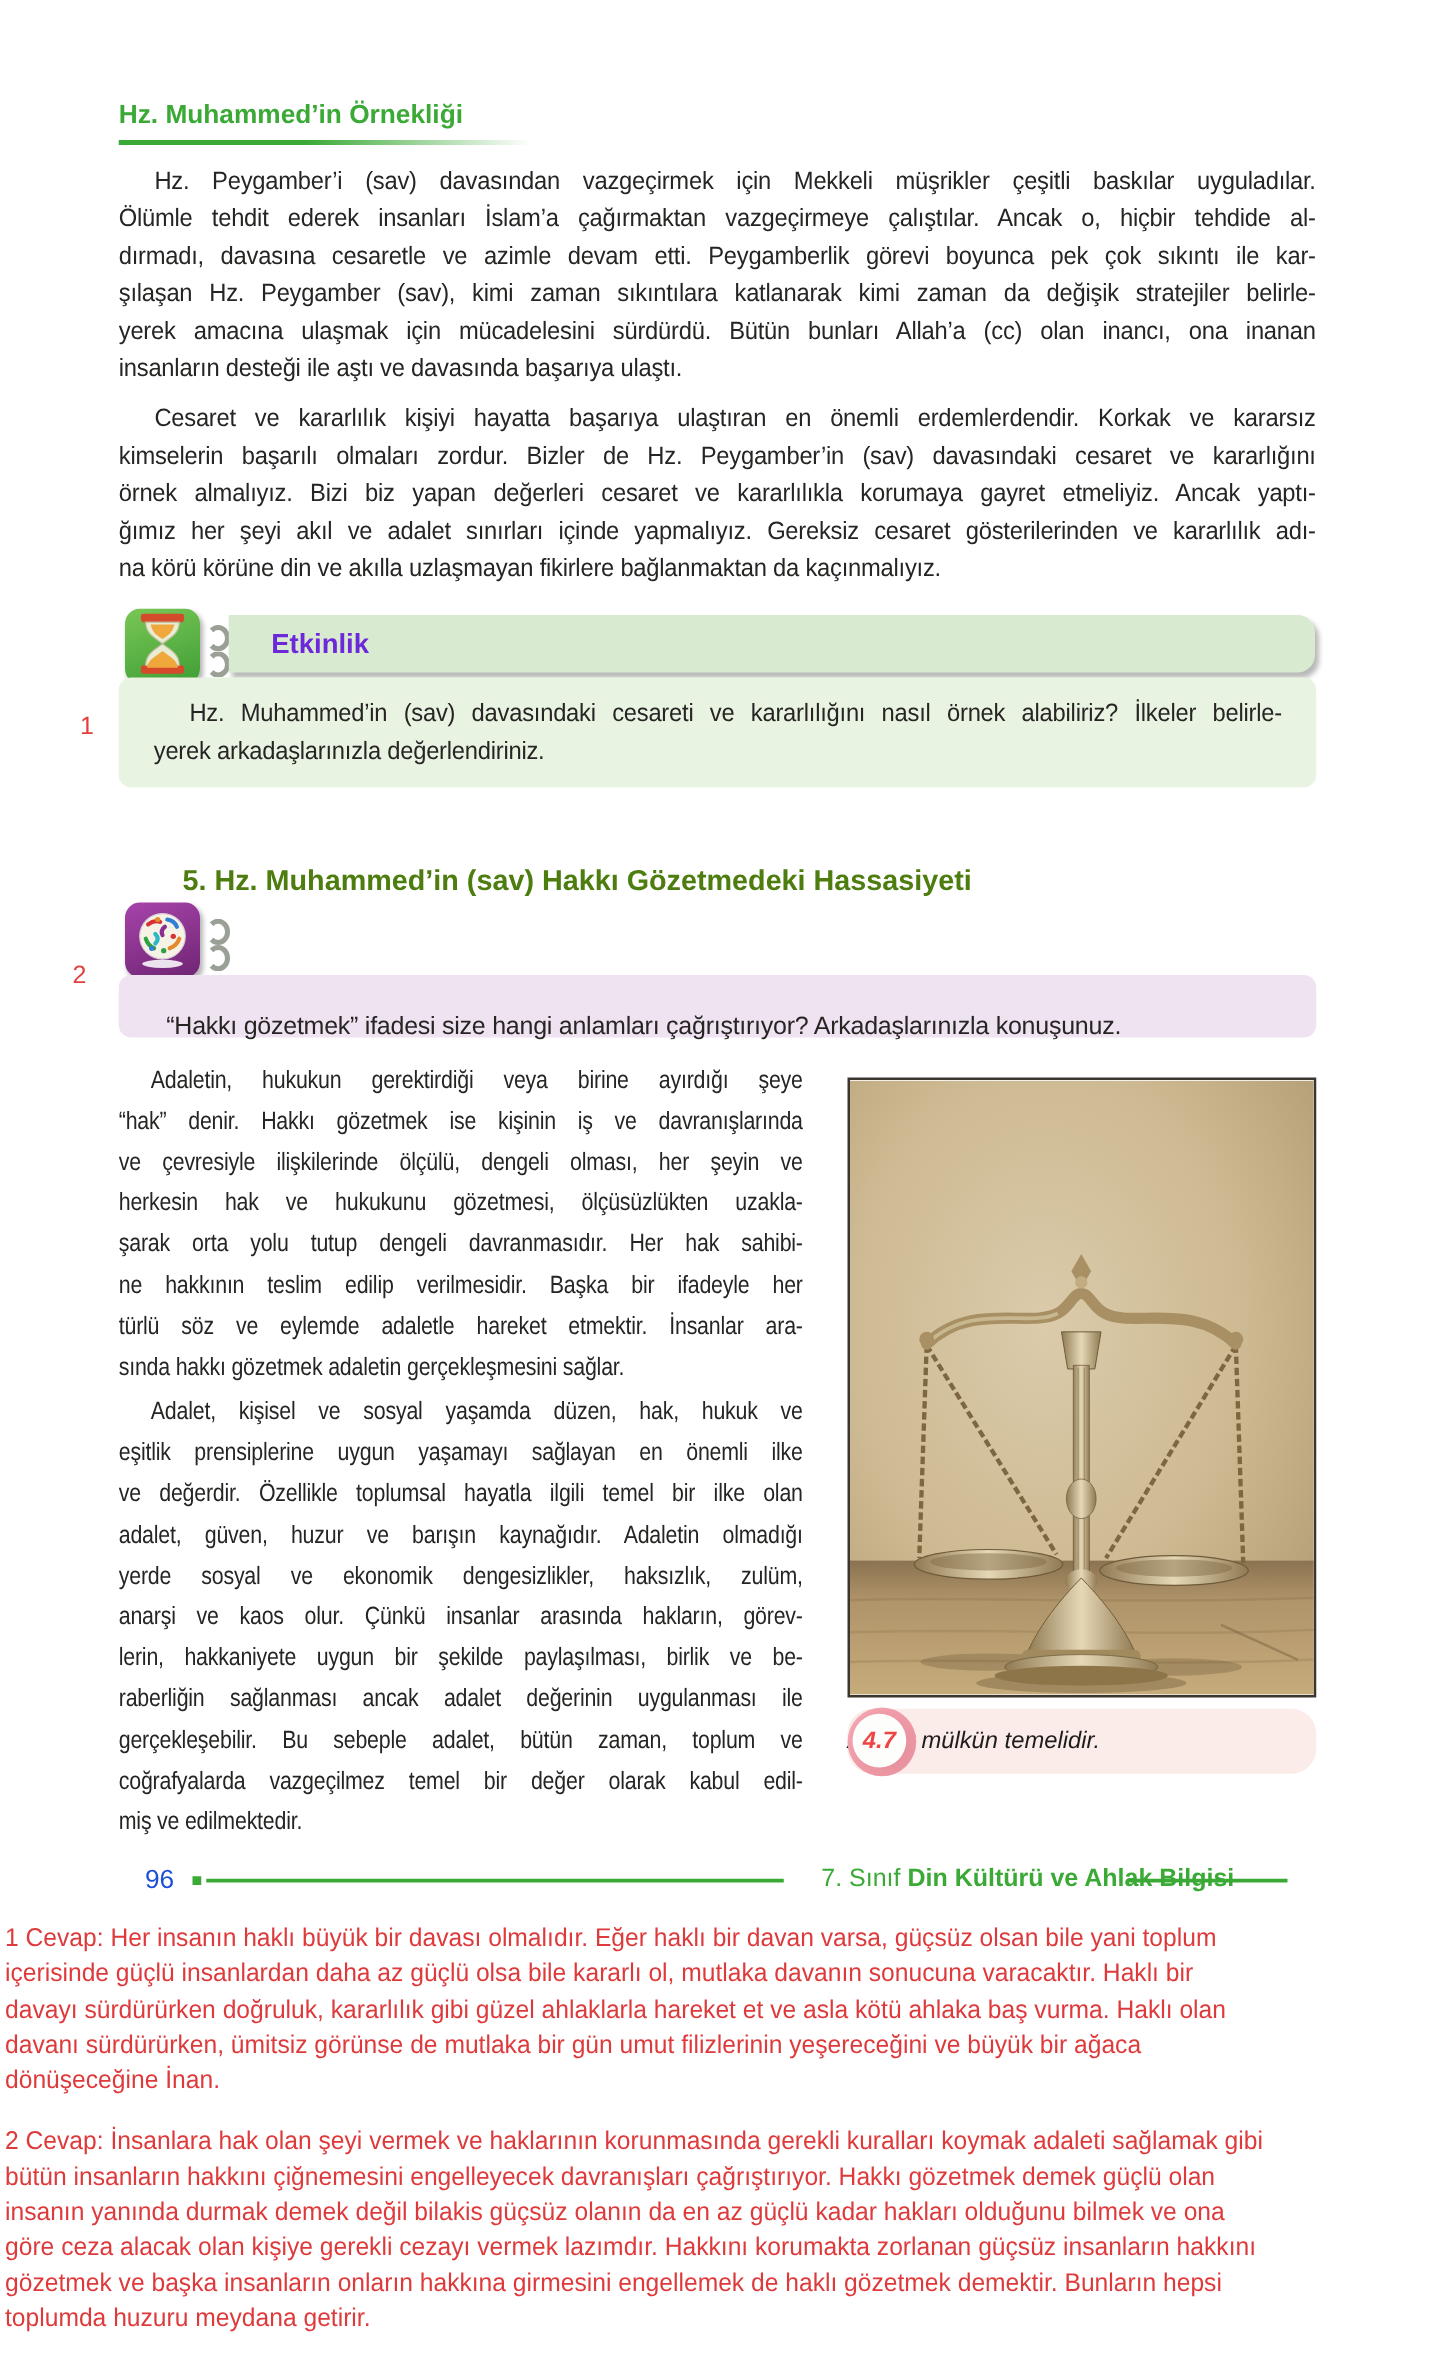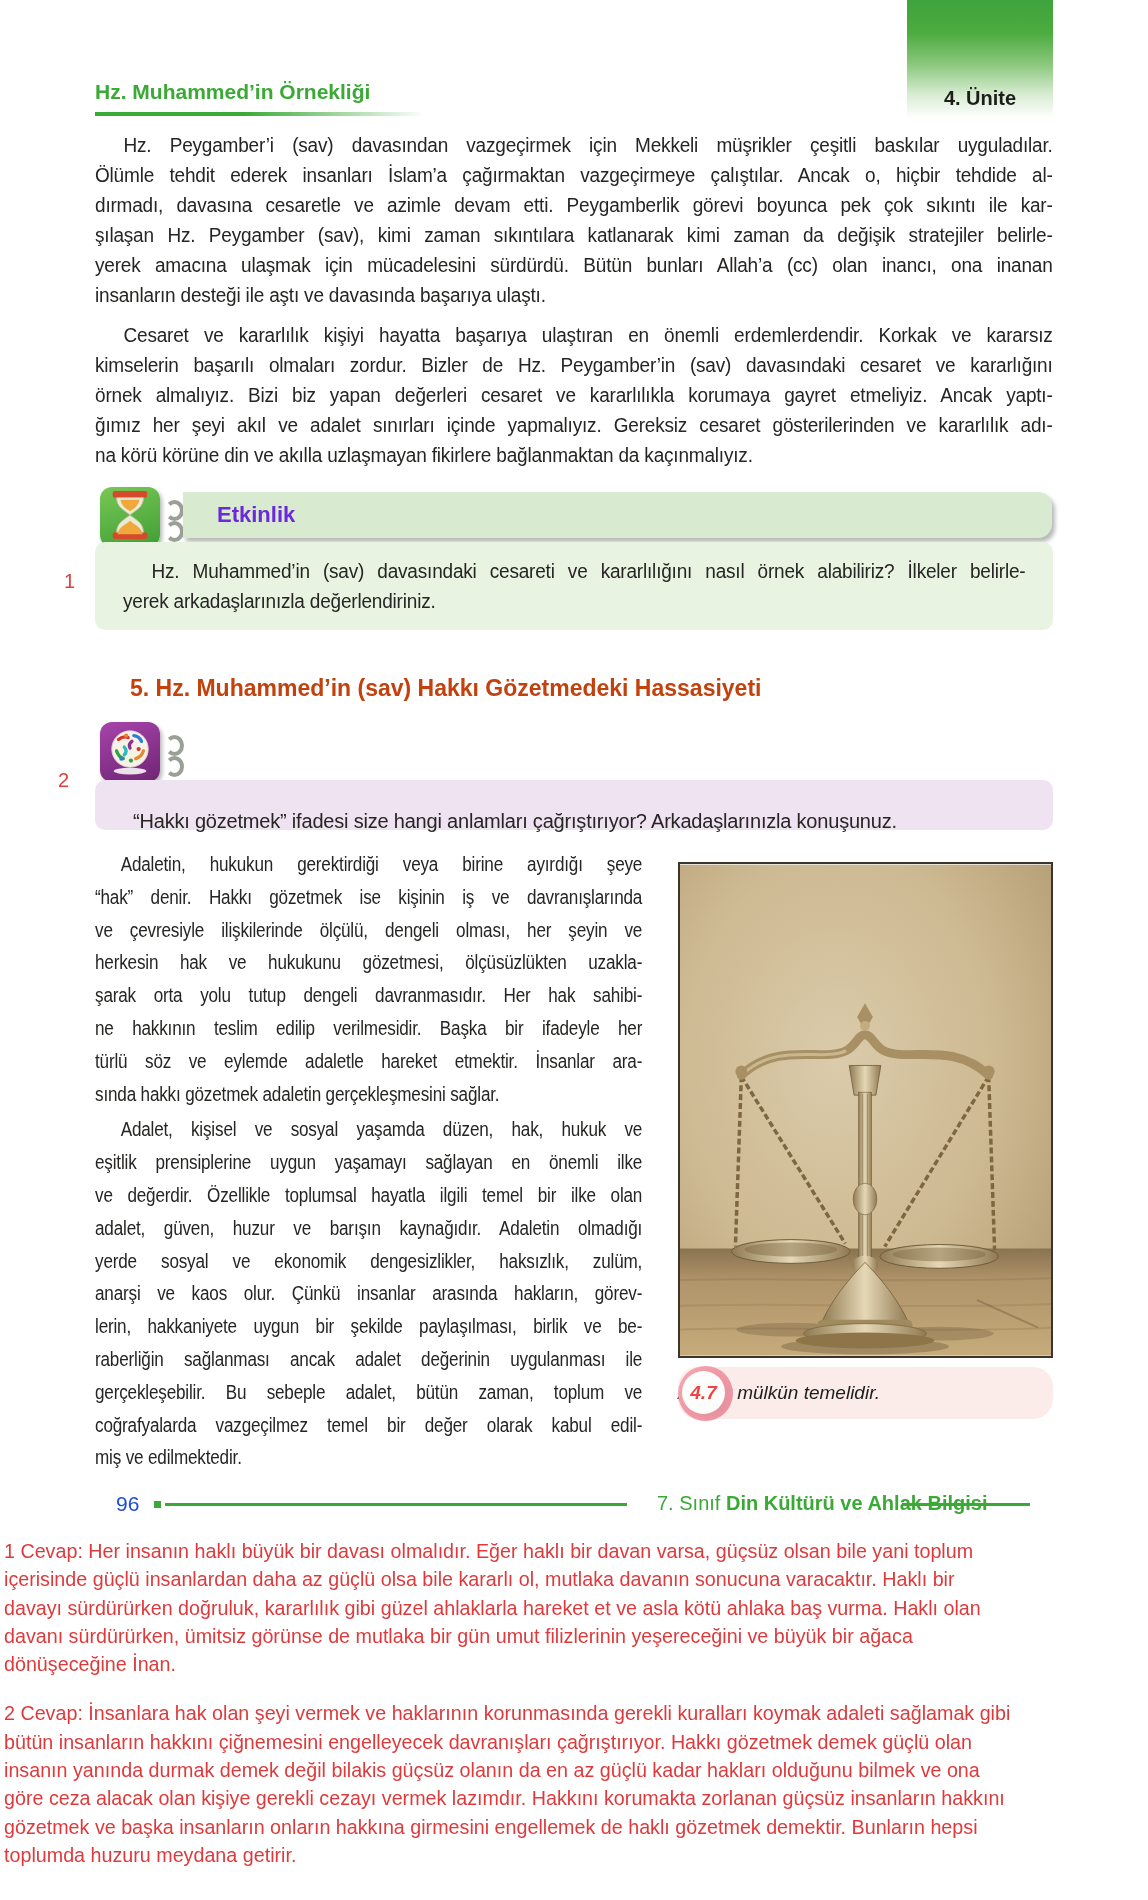--- a/index.html
+++ b/index.html
@@ -69,22 +69,22 @@
   }
   .think-body {
     position:absolute; left:133px; top:810px; width:950px;
     font-size:20px; letter-spacing:-0.2px; color:#262523;
   }
   .margin-num { position:absolute; font-size:20px; color:#e2403f; }
   .num1 { left:64px; top:570px; }
   .num2 { left:58px; top:769px; }
   
   .section-heading {
-    position:absolute; left:130px; top:675px; margin:0;
-    font-weight:bold; font-size:23px; color:#c2410c;
+    position:absolute; left:130px; top:675px; margin:16px;
+    font-weight:bold; font-size:23px; color:#4d7c0f;
   }
   .leftcol {
     position:absolute; left:95px; top:848px; width:640px;
     transform:scaleX(0.855); transform-origin:0 0;
     font-size:20px; line-height:32.8px; letter-spacing:-0.2px; color:#262523;
   }
   .leftcol .para + .para { margin-top:3px; }
   
   .figure-img {
     position:absolute; left:678px; top:862px; width:375px; height:496px;
@@ -120,23 +120,20 @@
     transform:scaleX(0.961); transform-origin:0 0;
     font-size:20.5px; line-height:28.3px; color:#de3a3c;
   }
   .answers .para + .para { margin-top:21px; }
 </style>
 </head>
 <body>
 
 <div class="page">
 
-  <div class="unit-box">
-    <span>4. Ünite</span>
-  </div>
   <div class="page-title">Hz. Muhammed’in Örnekliği</div>
   <div class="title-underline"></div>
 
   <div class="intro">
     <div class="para just indent">
         <div class="line">Hz. Peygamber’i (sav) davasından vazgeçirmek için Mekkeli müşrikler çeşitli baskılar uyguladılar.</div>
         <div class="line">Ölümle tehdit ederek insanları İslam’a çağırmaktan vazgeçirmeye çalıştılar. Ancak o, hiçbir tehdide al-</div>
         <div class="line">dırmadı, davasına cesaretle ve azimle devam etti. Peygamberlik görevi boyunca pek çok sıkıntı ile kar-</div>
         <div class="line">şılaşan Hz. Peygamber (sav), kimi zaman sıkıntılara katlanarak kimi zaman da değişik stratejiler belirle-</div>
         <div class="line">yerek amacına ulaşmak için mücadelesini sürdürdü. Bütün bunları Allah’a (cc) olan inancı, ona inanan</div>

